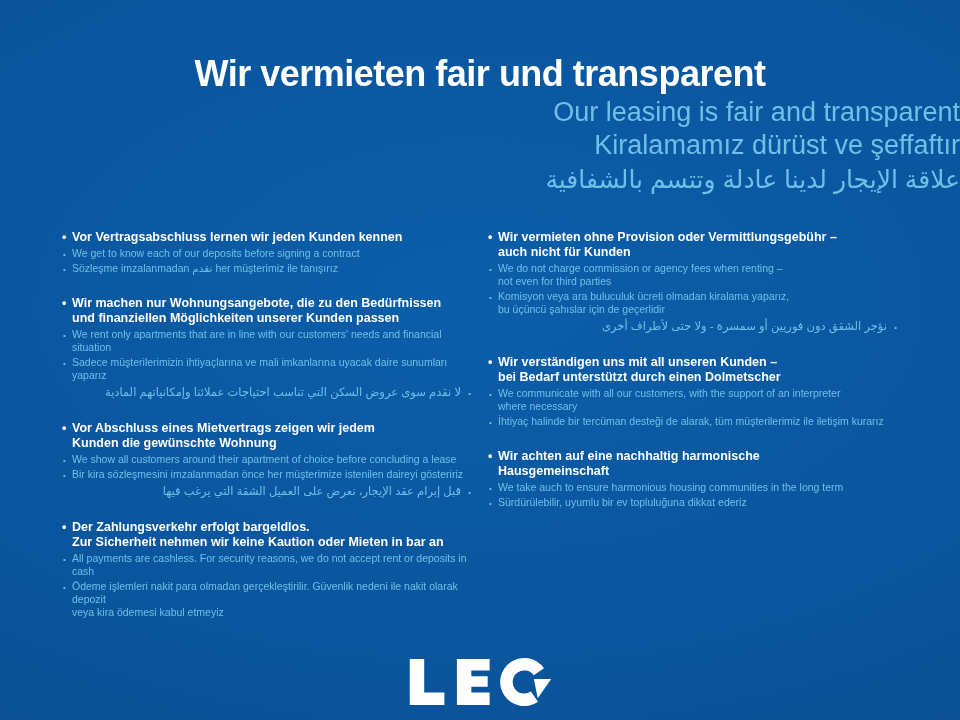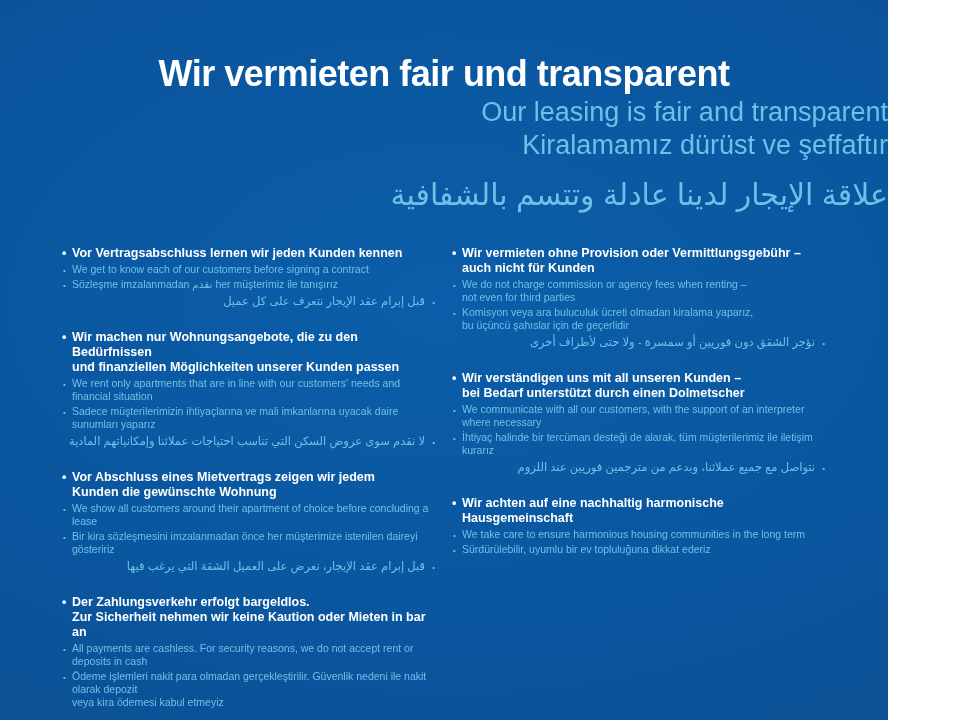--- a/index.html
+++ b/index.html
@@ -5,21 +5,21 @@
   html, body {
     margin: 0;
     padding: 0;
     width: 960px;
     height: 720px;
     overflow: hidden;
     font-family: "Liberation Sans", "DejaVu Sans", sans-serif;
   }
   .poster {
     position: relative;
-    width: 888px;
+    width: 960px;
     height: 720px;
     background:
       radial-gradient(ellipse 120% 90% at 50% 42%, #0b5ea9 0%, #0a559d 55%, #0c4c8b 100%);
     color: #fff;
     box-sizing: border-box;
   }
   
   .header {
     text-align: center;
     padding-top: 52px;
@@ -31,24 +31,23 @@
     color: #ffffff;
     line-height: 44px;
   }
   .subtitle {
     color: #6fc0e8;
     line-height: 33px;
     text-align: right;
   }
   .subtitle-en, .subtitle-tr { font-size: 27px; }
   .subtitle-ar {
-    font-size: 30px;
+    font-size: 25px;
     direction: rtl;
     line-height: 34px;
-    margin-top: 16px;
   }
   
   .columns {
     display: flex;
     gap: 16px;
     padding: 0 62px;
     margin-top: 34px;
   }
   .col { width: 50%; }
   .item { margin-bottom: 21px; }
@@ -115,23 +114,22 @@
     <div class="subtitle subtitle-en">Our leasing is fair and transparent</div>
     <div class="subtitle subtitle-tr">Kiralamamız dürüst ve şeffaftır</div>
     <div class="subtitle subtitle-ar">علاقة الإيجار لدينا عادلة وتتسم بالشفافية</div>
   </div>
 
   <div class="columns">
 
     <div class="col">
       <div class="item">
         <div class="lang-de">Vor Vertragsabschluss lernen wir jeden Kunden kennen</div>
-        <div class="lang-en">We get to know each of our customers before signing a contract</div>
+        <div class="lang-en">We get to know each of our deposits before signing a contract</div>
         <div class="lang-tr">Sözleşme imzalanmadan نقدم her müşterimiz ile tanışırız</div>
-        <div class="lang-ar">قبل إبرام عقد الإيجار نتعرف على كل عميل</div>
       </div>
       <div class="item">
         <div class="lang-de">Wir machen nur Wohnungsangebote, die zu den Bedürfnissen
 und finanziellen Möglichkeiten unserer Kunden passen</div>
         <div class="lang-en">We rent only apartments that are in line with our customers' needs and financial situation</div>
         <div class="lang-tr">Sadece müşterilerimizin ihtiyaçlarına ve mali imkanlarına uyacak daire sunumları yaparız</div>
         <div class="lang-ar">لا نقدم سوى عروض السكن التي تناسب احتياجات عملائنا وإمكانياتهم المادية</div>
       </div>
       <div class="item">
         <div class="lang-de">Vor Abschluss eines Mietvertrags zeigen wir jedem
@@ -158,26 +156,25 @@
         <div class="lang-tr">Komisyon veya ara buluculuk ücreti olmadan kiralama yaparız,
 bu üçüncü şahıslar için de geçerlidir</div>
         <div class="lang-ar">نؤجر الشقق دون فوريين أو سمسرة - ولا حتى لأطراف أخرى</div>
       </div>
       <div class="item">
         <div class="lang-de">Wir verständigen uns mit all unseren Kunden –
 bei Bedarf unterstützt durch einen Dolmetscher</div>
         <div class="lang-en">We communicate with all our customers, with the support of an interpreter
 where necessary</div>
         <div class="lang-tr">İhtiyaç halinde bir tercüman desteği de alarak, tüm müşterilerimiz ile iletişim kurarız</div>
-        <div class="lang-ar">نتواصل مع جميع عملائنا، وبدعم من مترجمين فوريين عند اللزوم</div>
       </div>
       <div class="item">
         <div class="lang-de">Wir achten auf eine nachhaltig harmonische
 Hausgemeinschaft</div>
-        <div class="lang-en">We take care to ensure harmonious housing communities in the long term</div>
+        <div class="lang-en">We take auch to ensure harmonious housing communities in the long term</div>
         <div class="lang-tr">Sürdürülebilir, uyumlu bir ev topluluğuna dikkat ederiz</div>
       </div>
     </div>
 
   </div>
 
   <div class="logo-row">
     <svg width="152" height="52" viewBox="0 0 158 54" role="img" aria-label="LEG">
       <g fill="#ffffff">
         <path d="M6 3 h15 v35 h21 v13 H6 Z"></path>

